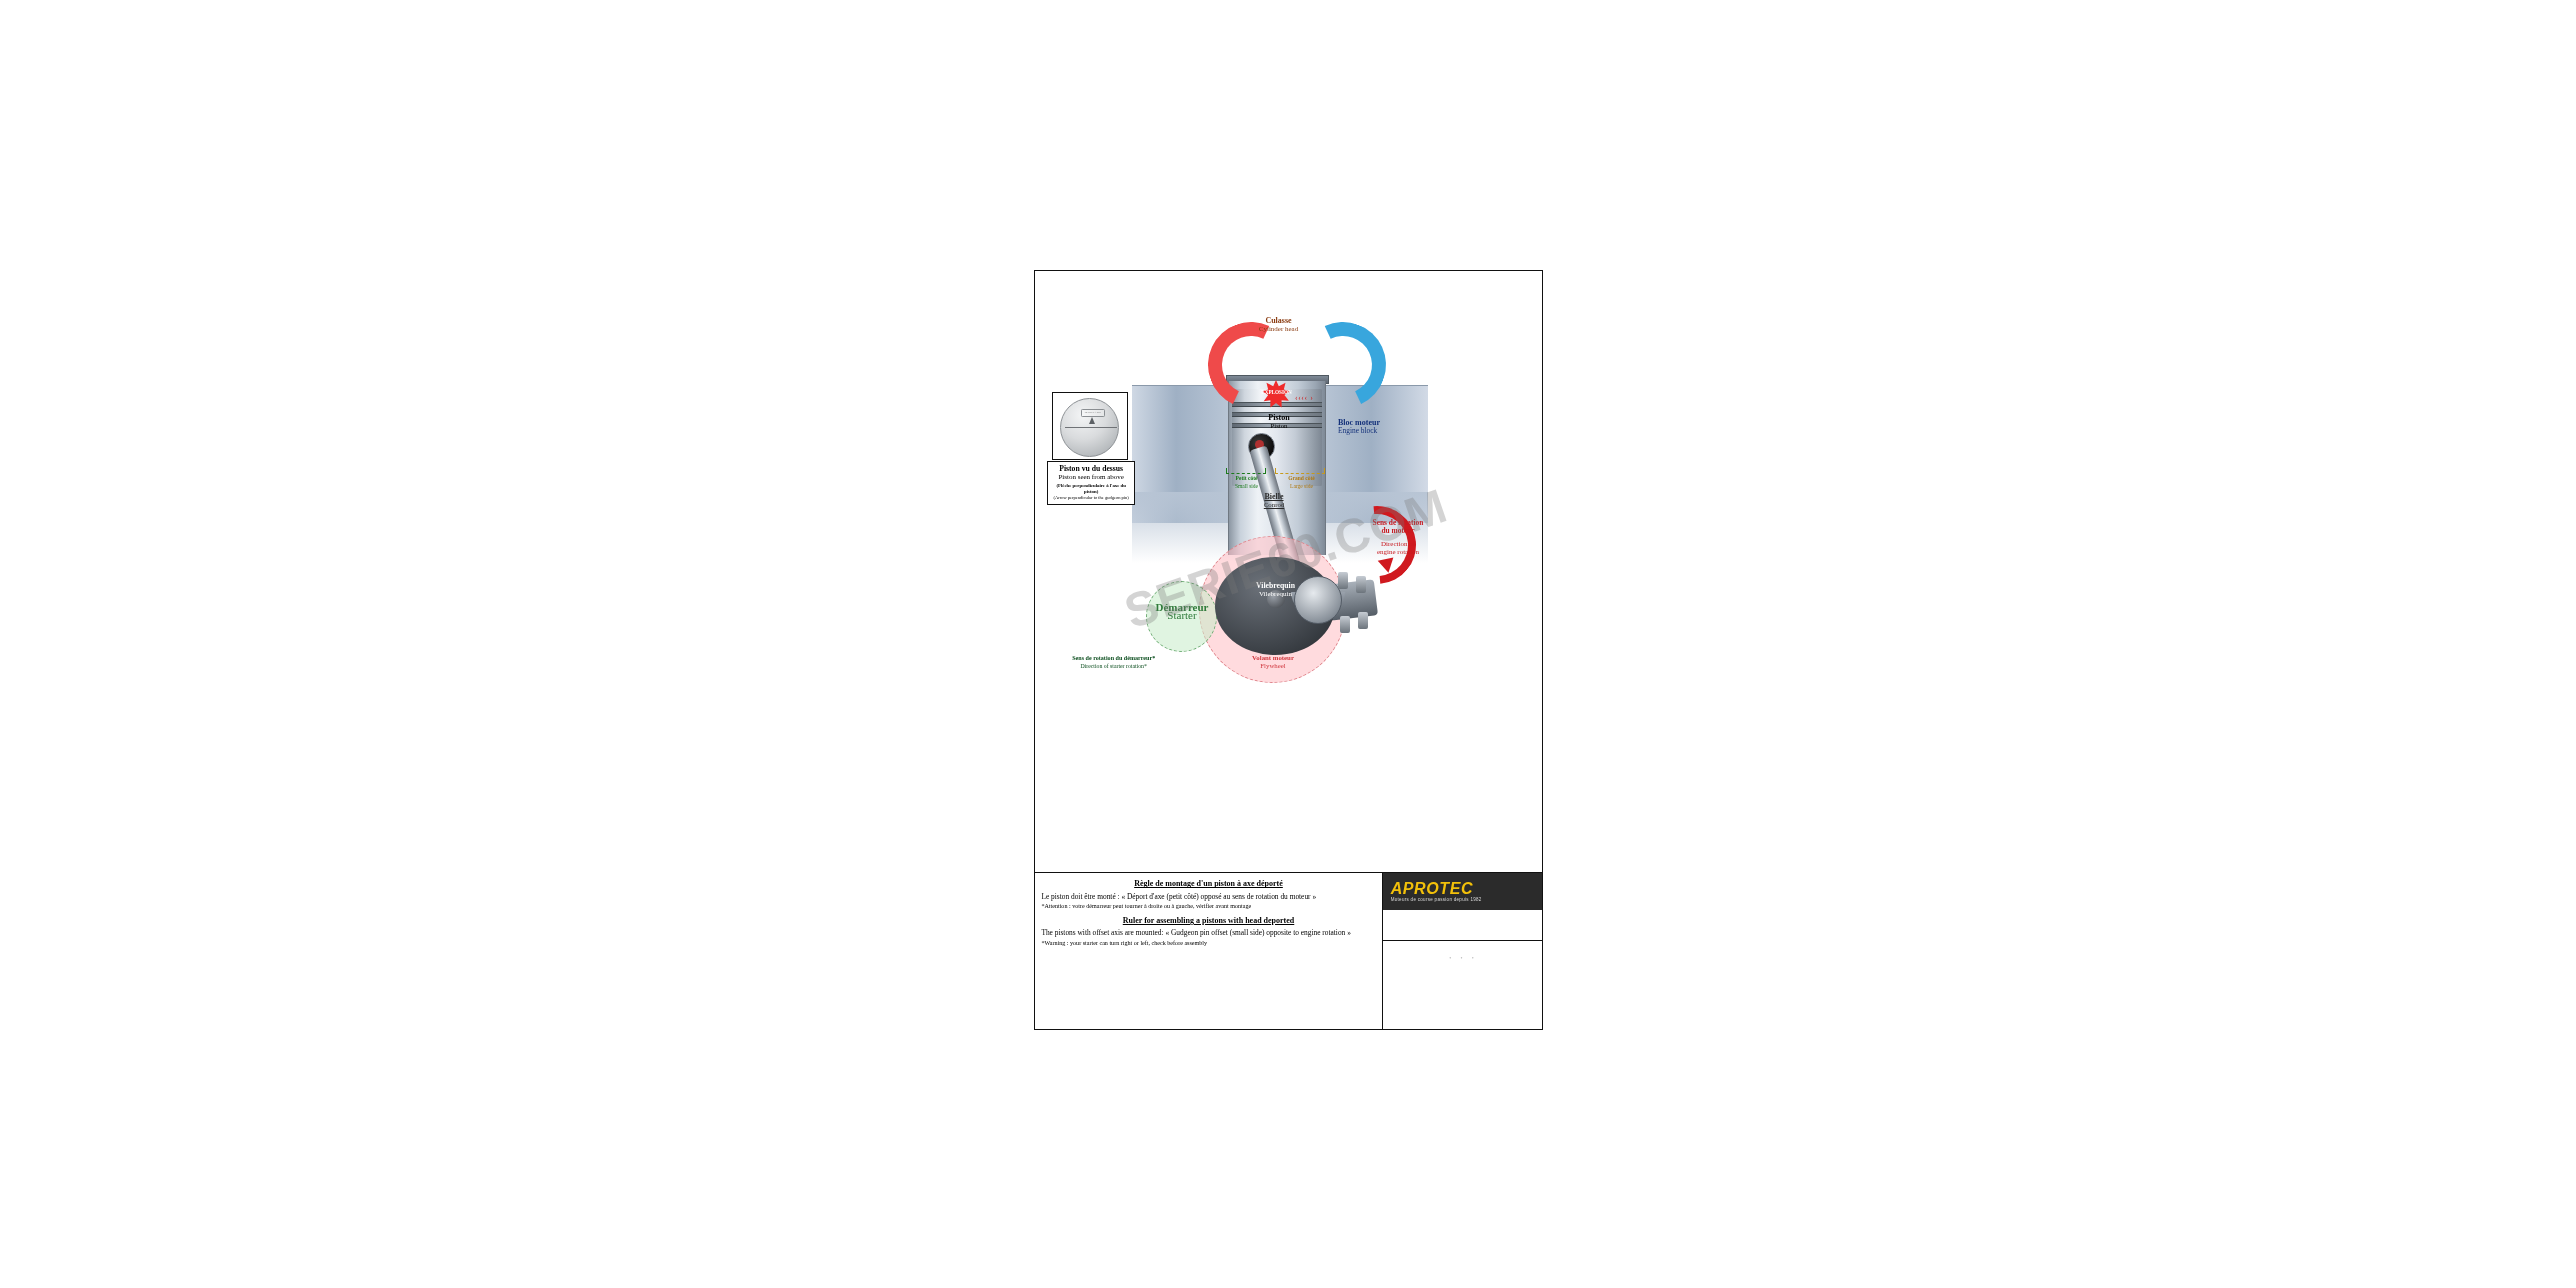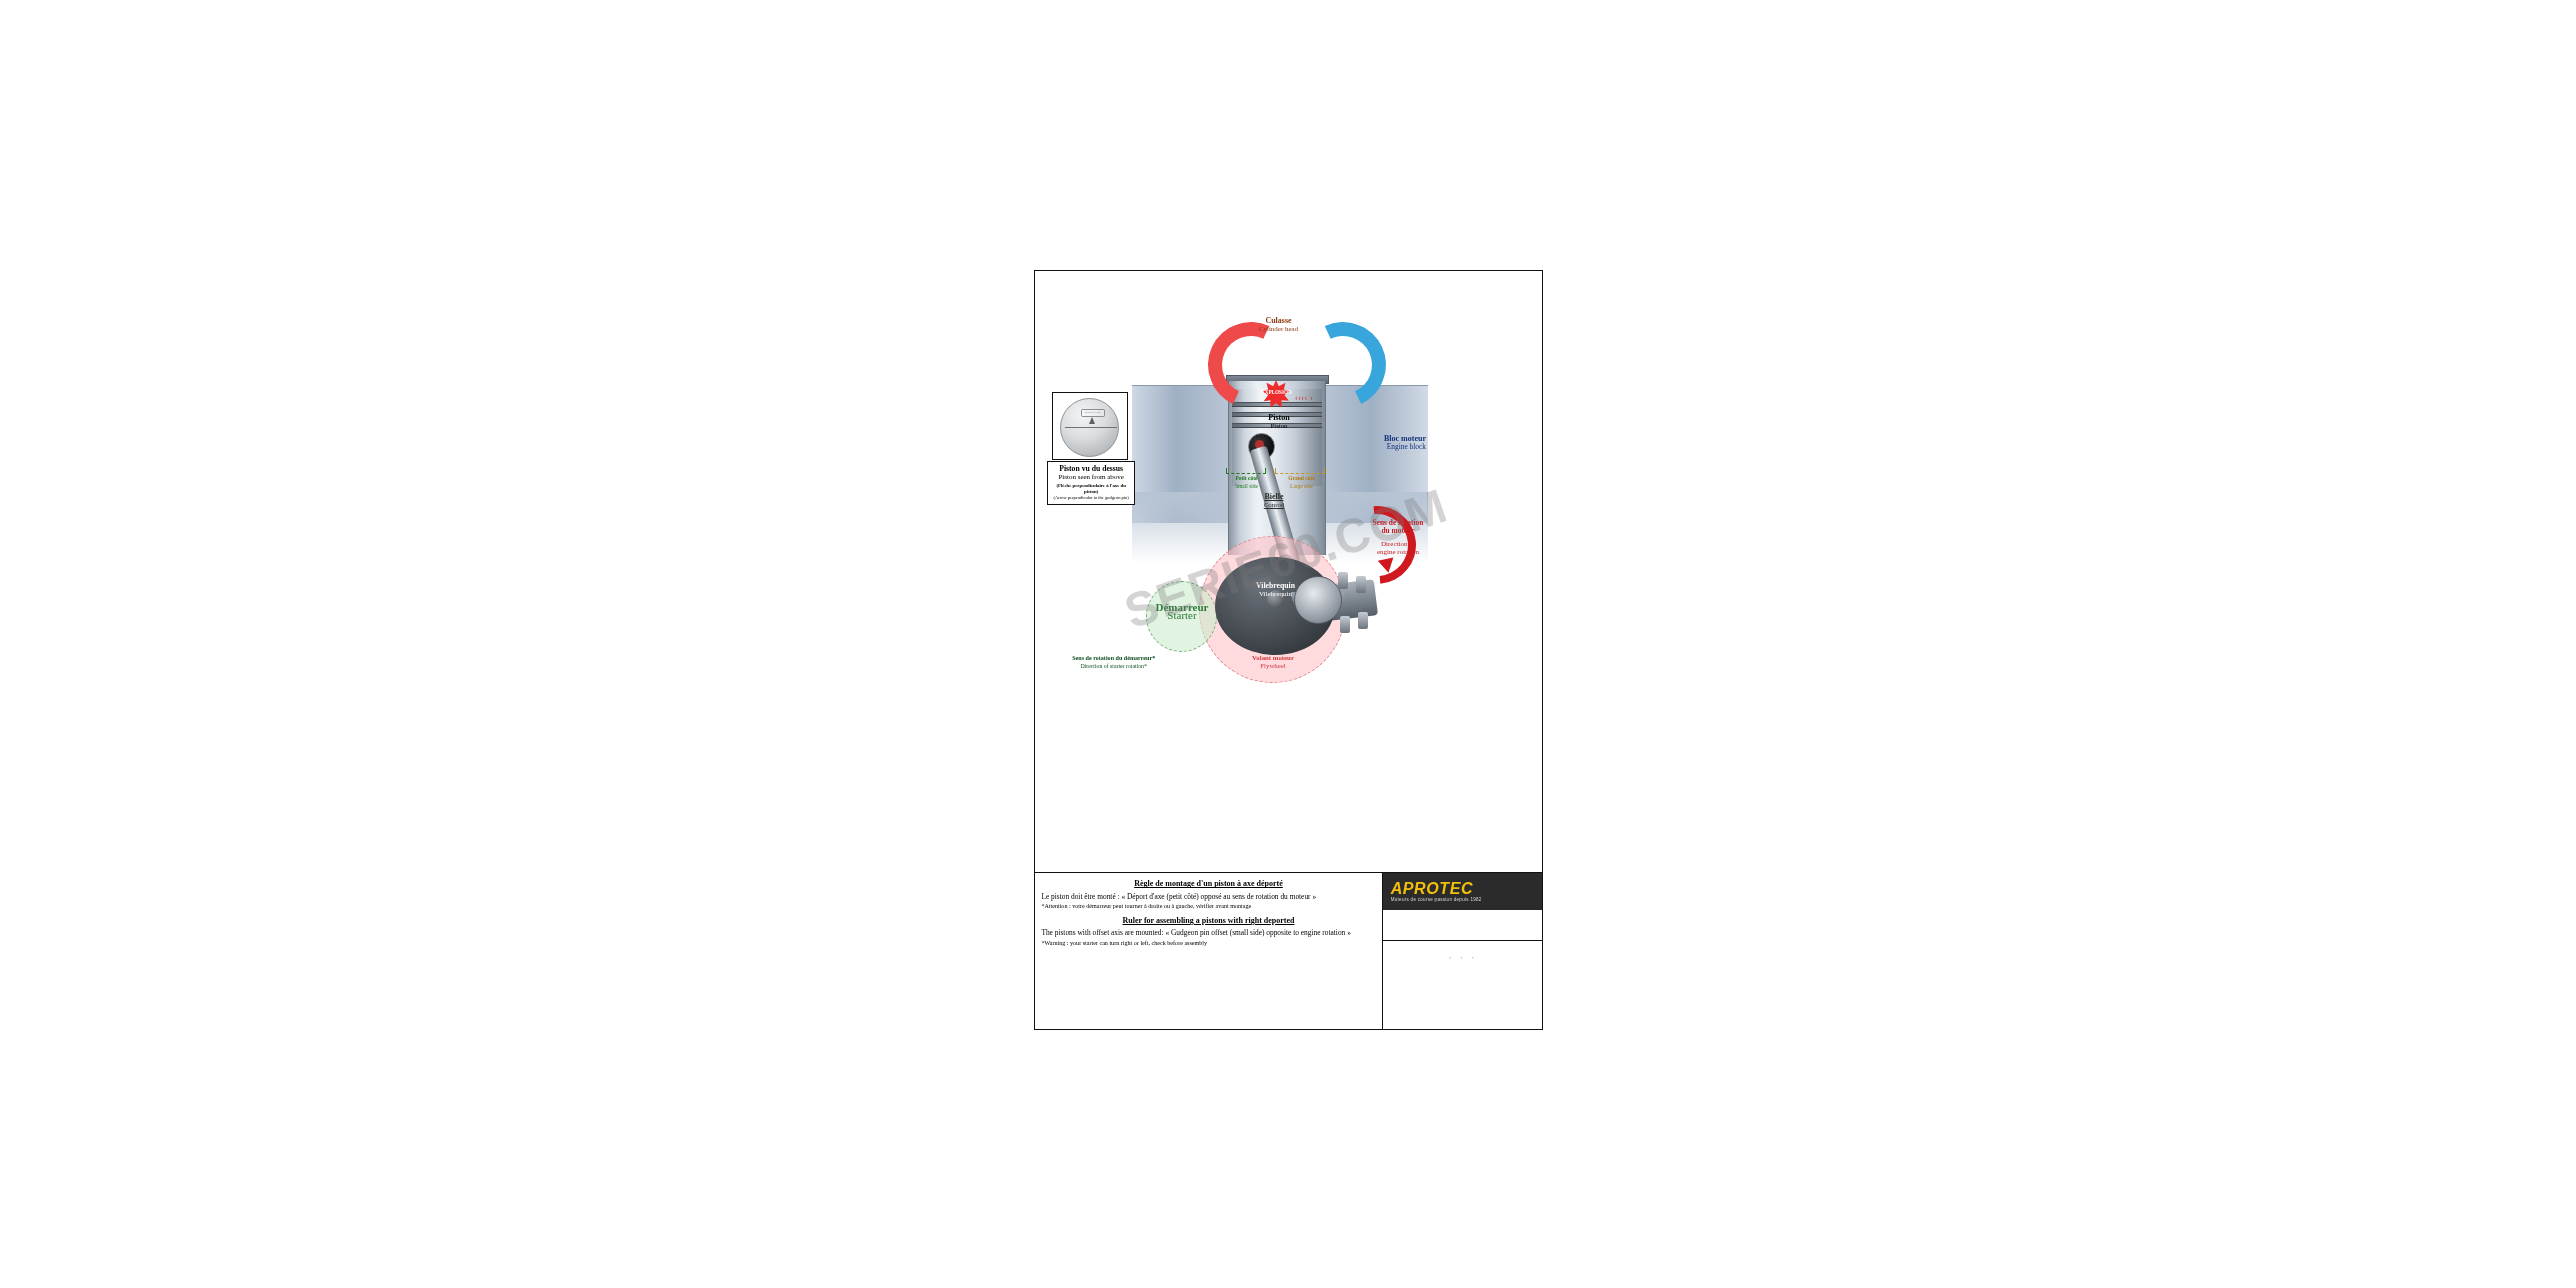--- a/index.html
+++ b/index.html
@@ -410,21 +410,21 @@
   .lbl .fr { font-weight: bold; display: block; }
   .lbl .en { font-weight: normal; display: block; }
 
   .lbl-culasse { left: 205px; top: 18px; width: 77px; font-size: 8px; color: #8a3b10; }
   .lbl-culasse .en { font-size: 7px; }
 
   .lbl-piston { left: 213px; top: 115px; width: 62px; font-size: 8px; color: #111; z-index: 56;}
   .lbl-piston .fr { color: #000; }
   .lbl-piston .en { color: #000; font-size: 6.8px; }
 
-  .lbl-bloc { left: 303px; top: 136px; width: 88px; font-size: 8px; color: #14317a; text-align: right;}
+  .lbl-bloc { left: 303px; top: 120px; width: 88px; font-size: 8px; color: #14317a; text-align: left;}
   .lbl-bloc .en { font-size: 7.4px; }
 
   .lbl-bielle { left: 213px; top: 194px; width: 52px; font-size: 8px; color: #2b2b2b; z-index: 56; text-decoration: underline;}
   .lbl-bielle .en { font-size: 6.8px; }
 
   .lbl-vilebrequin { left: 193px; top: 283px; width: 95px; font-size: 7.7px; color: #ffffff; z-index: 30;}
   .lbl-vilebrequin .en { font-size: 7px; font-weight: normal;}
 
   .lbl-volant { left: 193px; top: 355px; width: 90px; font-size: 6.8px; color: #d0383f; z-index: 30;}
   .lbl-volant .en { font-size: 6.8px; font-weight: normal; }
@@ -667,21 +667,21 @@
         <div class="l3">(Flèche perpendiculaire à l'axe du piston)</div>
         <div class="l4">(Arrow perpendicular to the gudgeon pin)</div>
       </div>
 
     </div>
 
     <div id="rules">
       <div class="rule-h">Règle de montage d'un piston à axe déporté</div>
       <div class="rule-p">Le piston doit être monté : « Déport d'axe (petit côté) opposé au sens de rotation du moteur »</div>
       <div class="rule-note">*Attention : votre démarreur peut tourner à droite ou à gauche, vérifier avant montage</div>
-      <div class="rule-h">Ruler for assembling a pistons with right deported</div>
+      <div class="rule-h">Ruler for assembling a pistons with head deported</div>
       <div class="rule-p">The pistons with offset axis are mounted: « Gudgeon pin offset (small side) opposite to engine rotation »</div>
       <div class="rule-note">*Warning : your starter can turn right or left, check before assembly</div>
     </div>
 
     <div id="logobox">
       <div id="logo-banner">
         <div id="logo-word">APROTEC</div>
         <div id="logo-tag">Moteurs de course passion depuis 1982</div>
       </div>
       <div id="logo-divider"></div>

